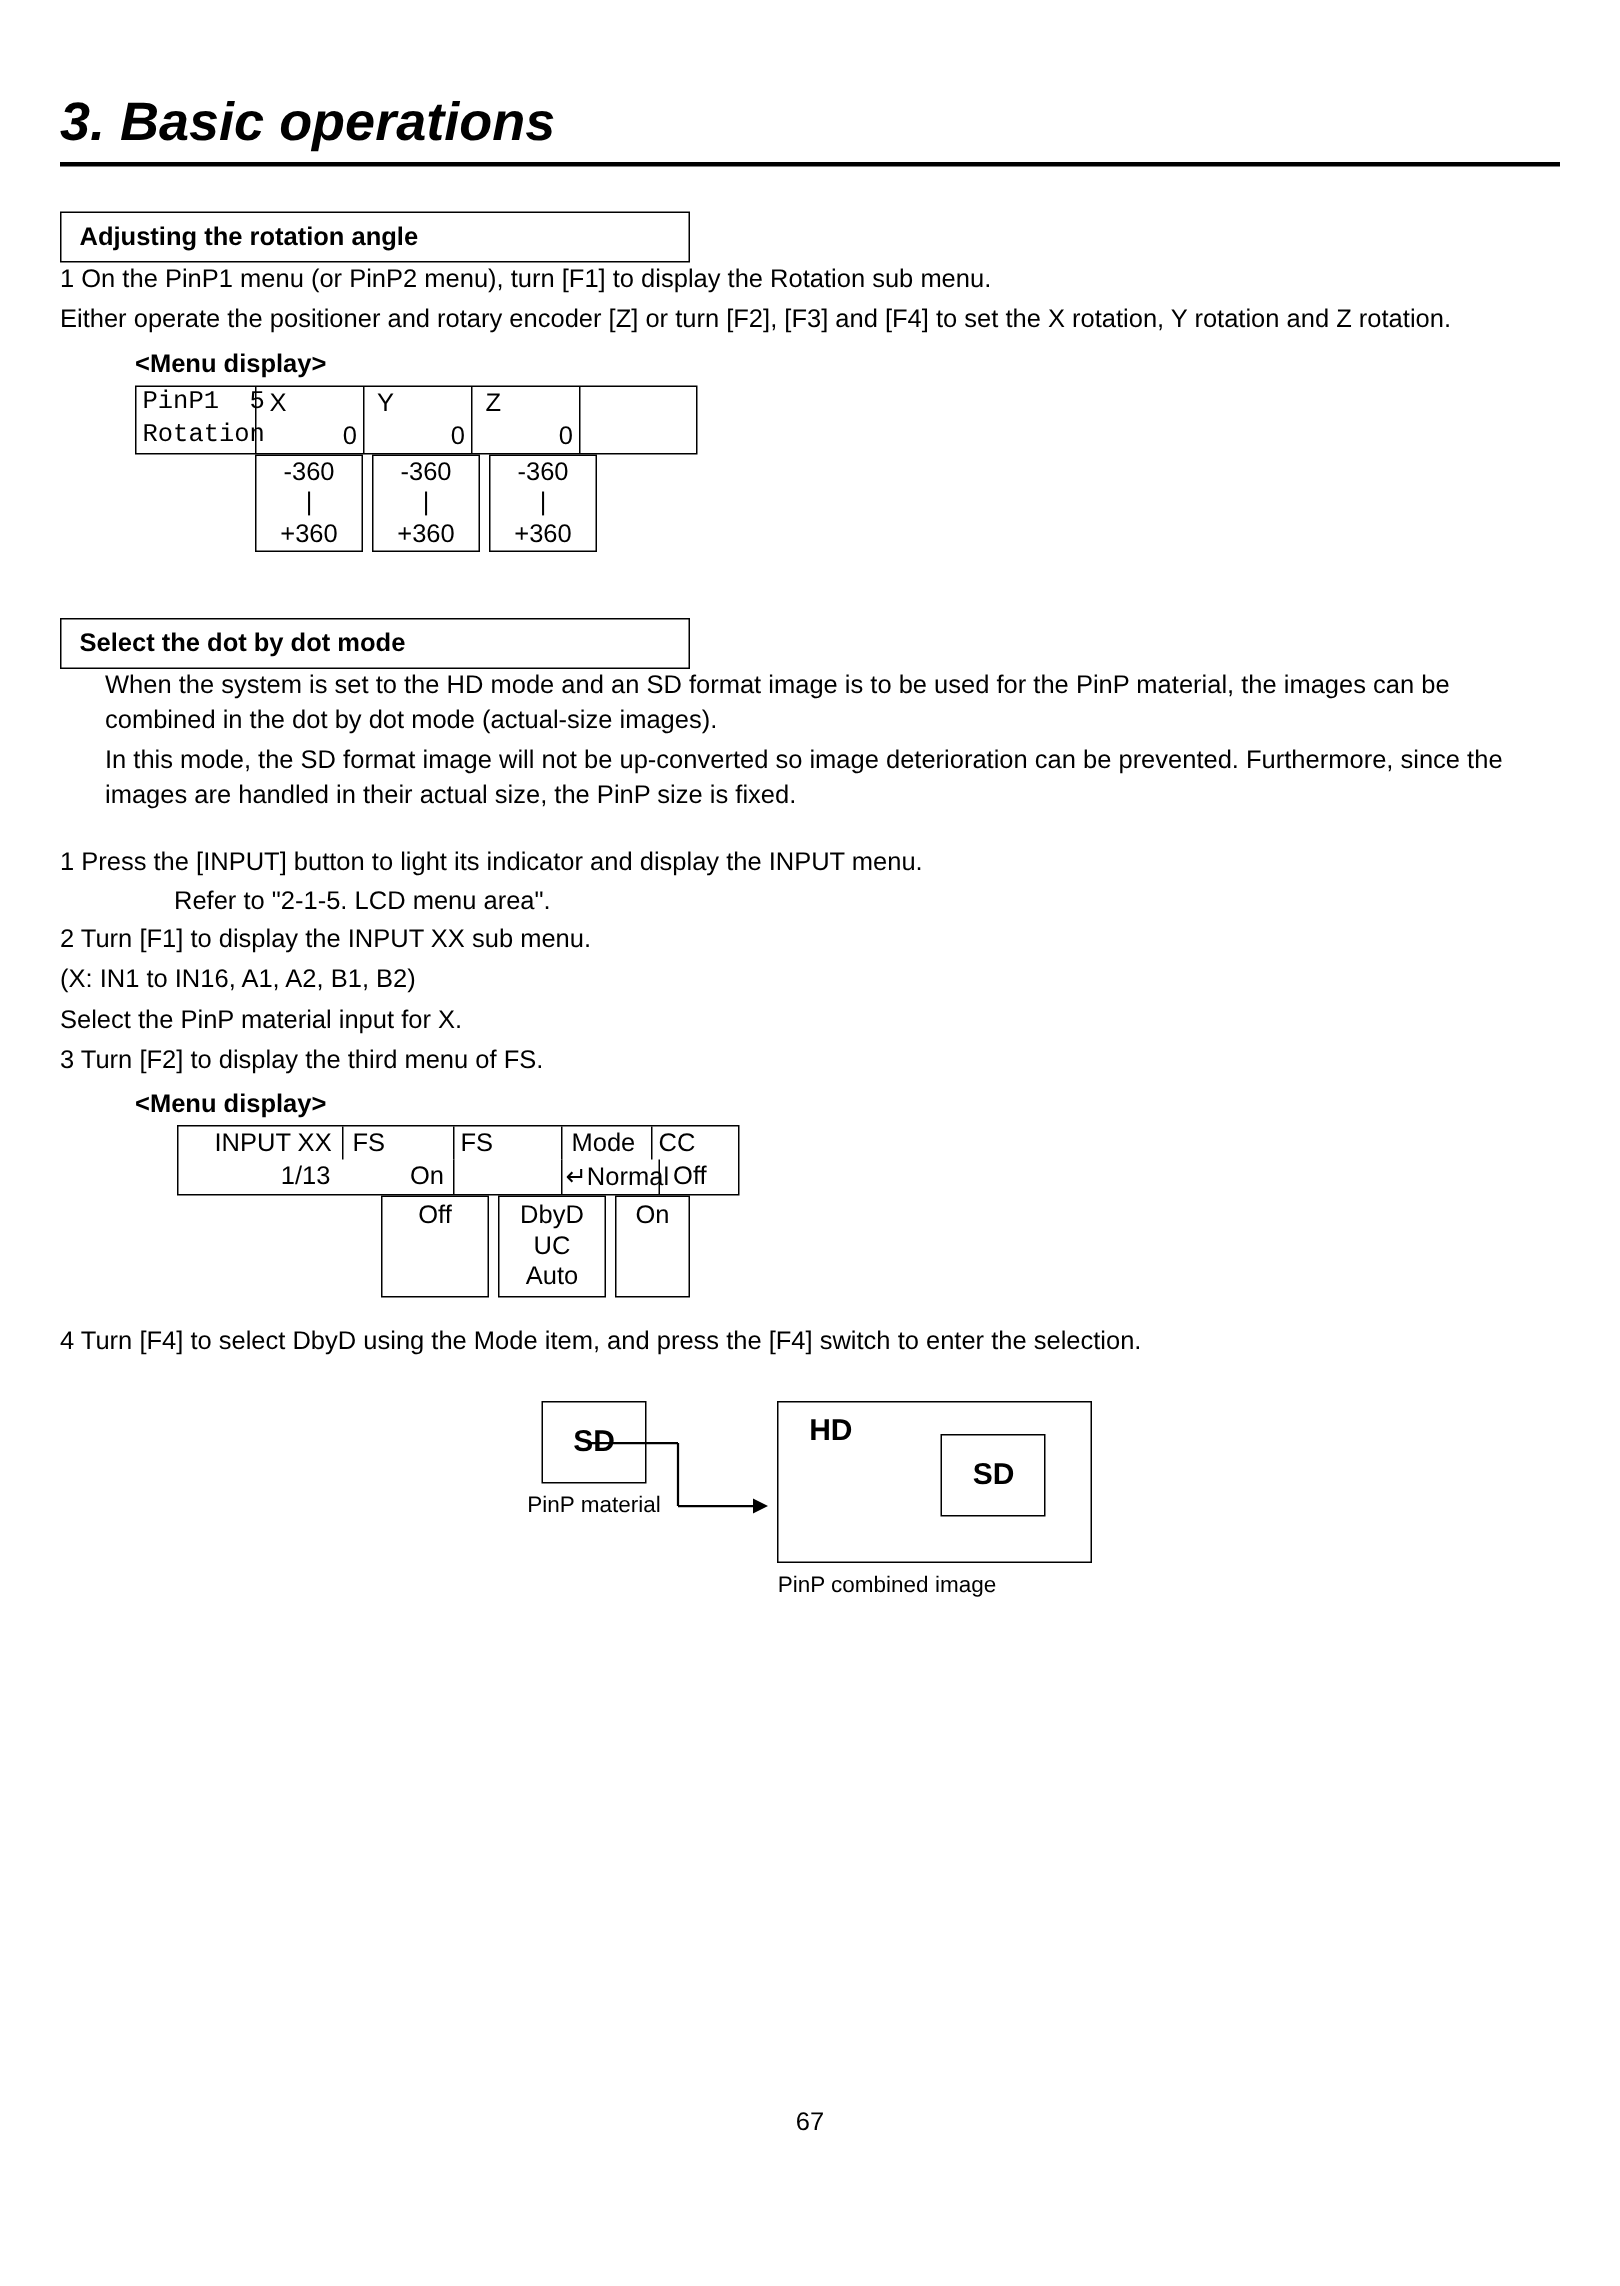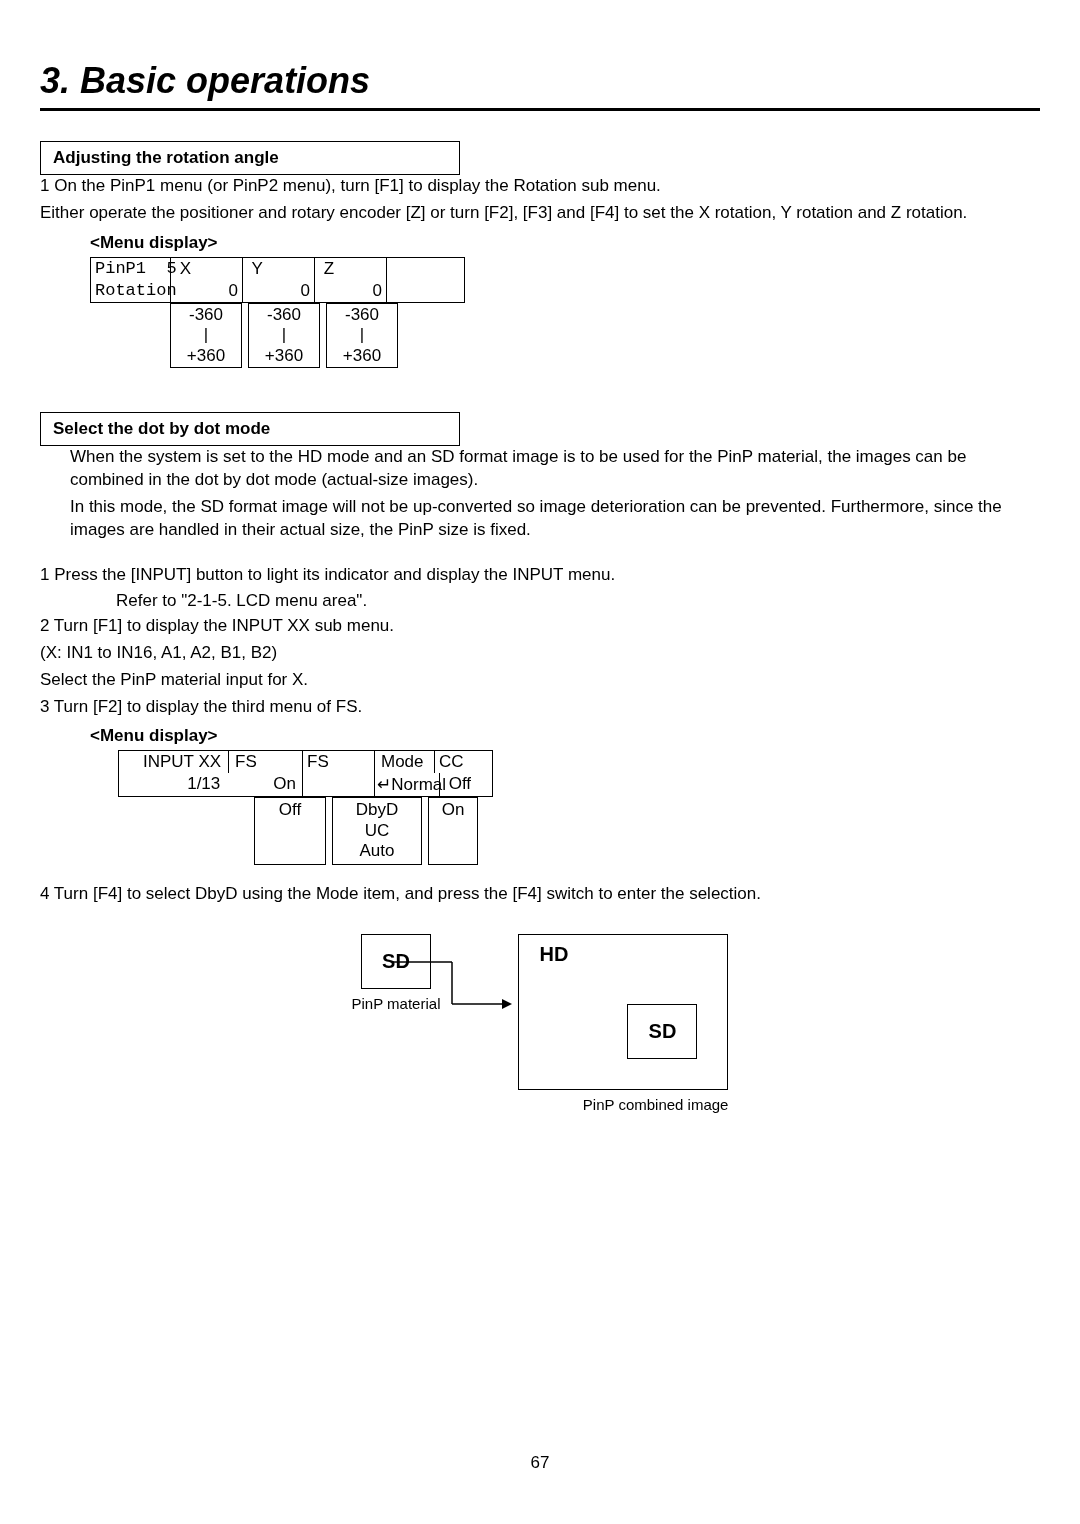--- a/index.html
+++ b/index.html
@@ -118,21 +118,21 @@
     }
     .opt-spacer { width: 164px; }
     .opt-box {
       border: 1px solid #000;
       text-align: center;
       font-size: 17px;
       line-height: 1.2;
       padding: 2px 0;
     }
     .opt-box1 { width: 72px; margin-right: 6px; }
-    .opt-box2 { width: 90px; margin-right: 6px; }
+    .opt-box2 { width: 72px; margin-right: 6px; }
     .opt-box3 { width: 50px; }
     .diagram-wrap {
       display: flex;
       justify-content: center;
       margin-top: 28px;
       font-size: 15px;
       position: relative;
     }
     .sd-box {
       border: 1px solid #000;
@@ -140,21 +140,21 @@
       height: 55px;
       display: flex;
       align-items: center;
       justify-content: center;
       font-weight: bold;
       font-size: 20px;
     }
     .hd-box {
       border: 1px solid #000;
       width: 210px;
-      height: 156px;
+      height: 108px;
       position: relative;
     }
     .hd-label {
       position: absolute;
       top: 8px;
       left: 20px;
       font-weight: bold;
       font-size: 20px;
     }
     .sd-inner {
@@ -180,21 +180,21 @@
       font-size: 15px;
       margin-top: 6px;
     }
     .diagram-right {
       display: flex;
       flex-direction: column;
     }
     .combined-label {
       font-size: 15px;
       margin-top: 6px;
-      text-align: right;
+      text-align: left;
     }
     .arrow-svg {
       position: absolute;
       top: 22px;
       left: 352px;
     }
     .page-num {
       text-align: center;
       font-size: 17px;
       margin-top: 340px;

